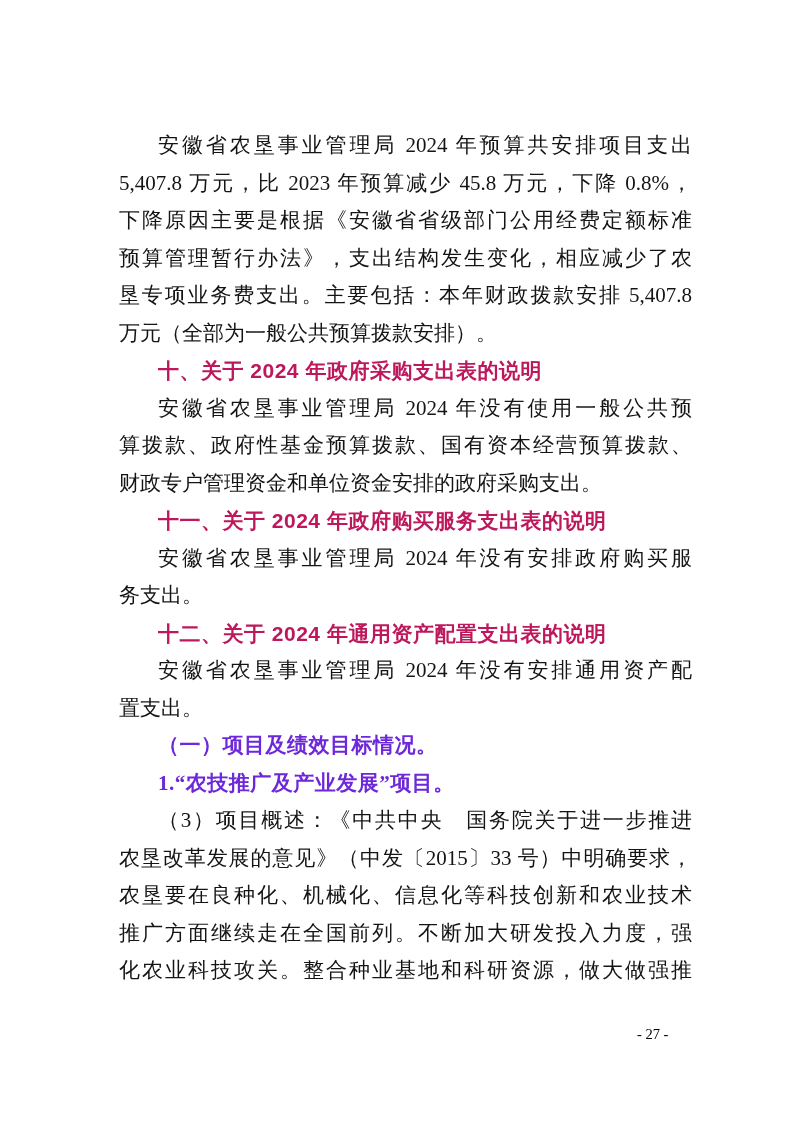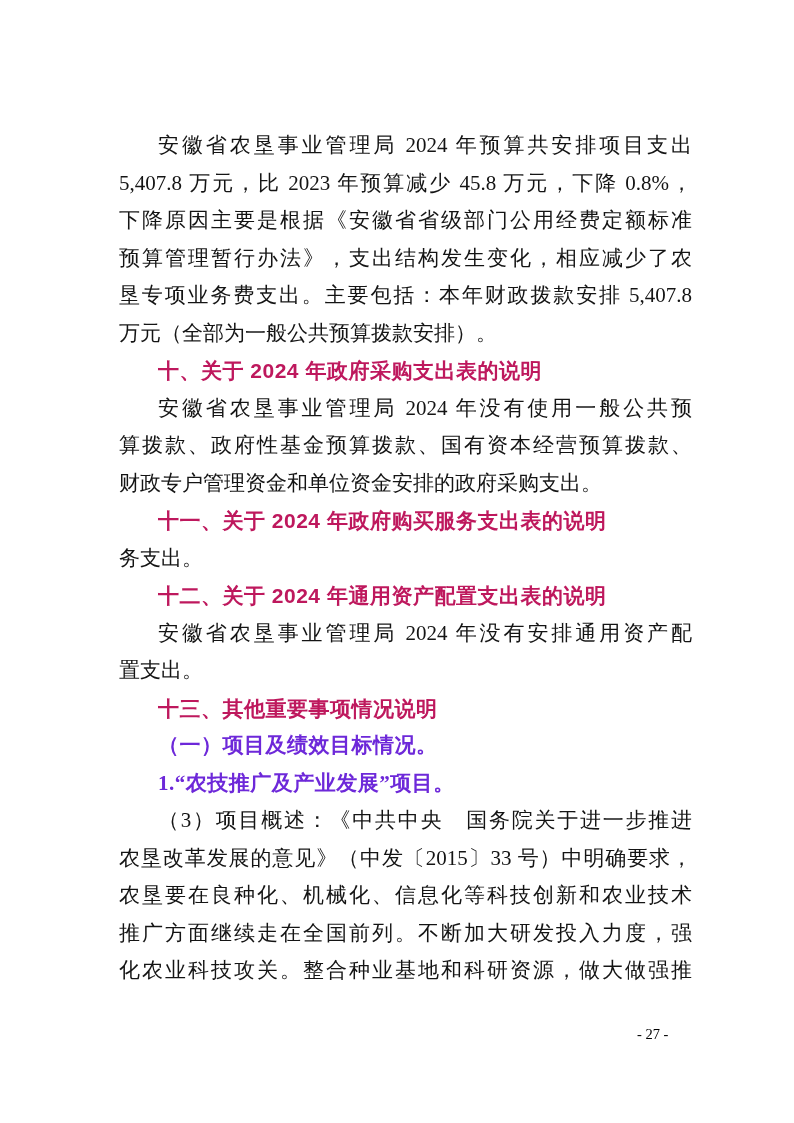--- a/index.html
+++ b/index.html
@@ -71,25 +71,25 @@
   <div class="ln just">5,407.8 万元，比 2023 年预算减少 45.8 万元，下降 0.8%，</div>
   <div class="ln just">下降原因主要是根据《安徽省省级部门公用经费定额标准</div>
   <div class="ln just">预算管理暂行办法》，支出结构发生变化，相应减少了农</div>
   <div class="ln just">垦专项业务费支出。主要包括：本年财政拨款安排 5,407.8</div>
   <div class="ln left">万元（全部为一般公共预算拨款安排）。</div>
   <div class="ln left ind hei">十、关于 2024 年政府采购支出表的说明</div>
   <div class="ln just ind">安徽省农垦事业管理局 2024 年没有使用一般公共预</div>
   <div class="ln just">算拨款、政府性基金预算拨款、国有资本经营预算拨款、</div>
   <div class="ln left">财政专户管理资金和单位资金安排的政府采购支出。</div>
   <div class="ln left ind hei">十一、关于 2024 年政府购买服务支出表的说明</div>
+  <div class="ln just ind">安徽省农垦事业管理局 2024 年没有安排政府购买服</div>
   <div class="ln left">务支出。</div>
   <div class="ln left ind hei">十二、关于 2024 年通用资产配置支出表的说明</div>
   <div class="ln just ind">安徽省农垦事业管理局 2024 年没有安排通用资产配</div>
   <div class="ln left">置支出。</div>
-  <div class="ln left ind hei">十三、其他重要事项情况说明</div>
   <div class="ln left ind bser">（一）项目及绩效目标情况。</div>
   <div class="ln left ind bser">1.“农技推广及产业发展”项目。</div>
   <div class="ln just ind">（3）项目概述：《中共中央　国务院关于进一步推进</div>
   <div class="ln just">农垦改革发展的意见》（中发〔2015〕33 号）中明确要求，</div>
   <div class="ln just">农垦要在良种化、机械化、信息化等科技创新和农业技术</div>
   <div class="ln just">推广方面继续走在全国前列。不断加大研发投入力度，强</div>
   <div class="ln just">化农业科技攻关。整合种业基地和科研资源，做大做强推</div>
 </div>
 
 <div class="pageno">- 27 -</div>

